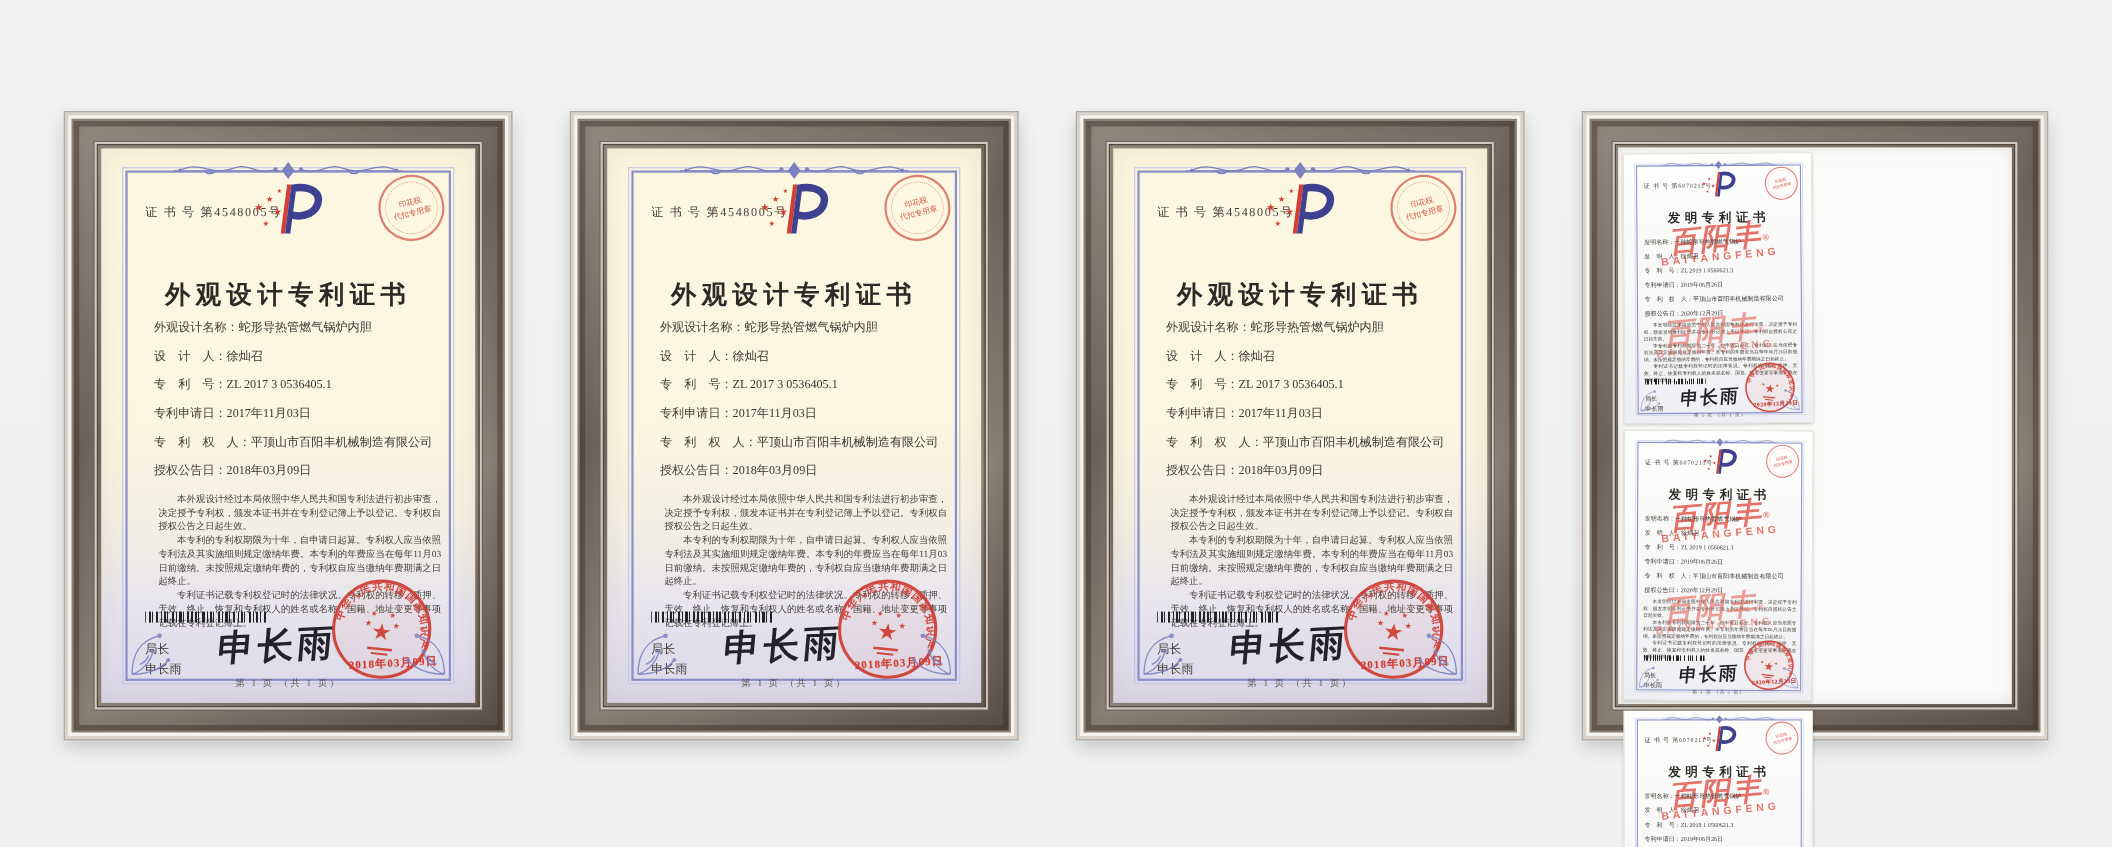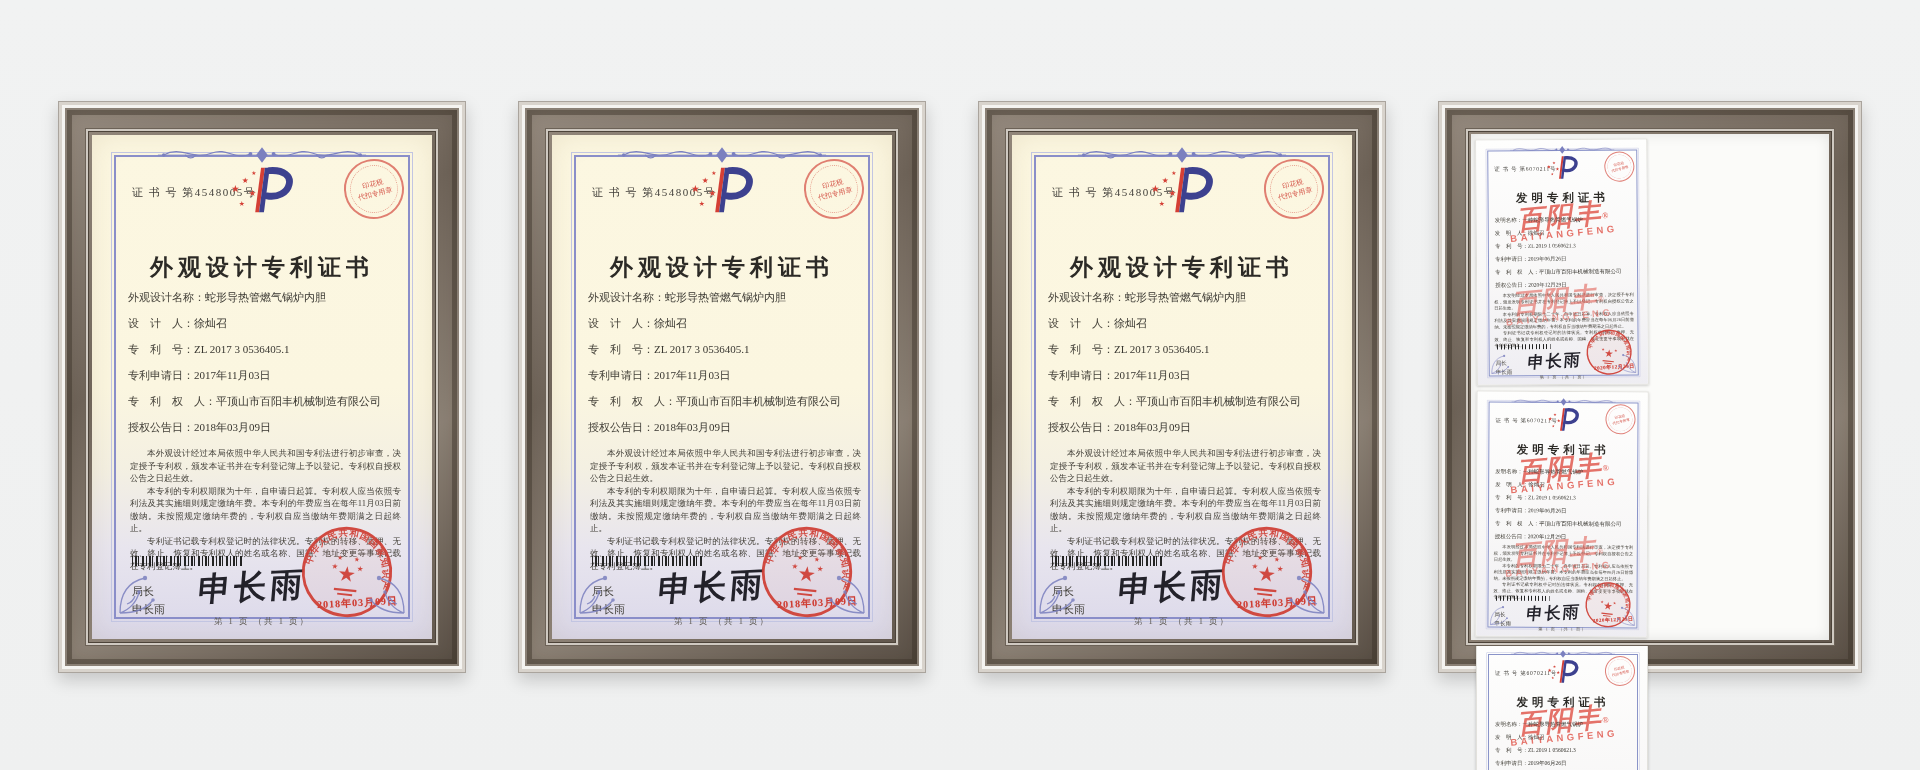--- a/index.html
+++ b/index.html
@@ -47,26 +47,26 @@
     position:absolute; top:24px; right:28px; width:60px; height:60px; border-radius:50%;
     border:2px solid rgba(211,74,63,.75); transform:rotate(-14deg);
     display:flex; flex-direction:column; align-items:center; justify-content:center; gap:2px;
     color:#d2493e; font-size:7px; line-height:8px; text-align:center; opacity:.92;
   }
   .agency-stamp::before { content:''; position:absolute; inset:4px; border:1px dotted rgba(211,74,63,.55); border-radius:50%; }
 
   .cert-title { position:absolute; top:117px; left:0; right:0; text-align:center;
     font-size:23px; font-weight:bold; letter-spacing:5px; color:#2c2a26; }
 
-  .fields { position:absolute; top:155px; left:36px; right:30px; font-size:11px; color:#3c3a33; }
+  .fields { position:absolute; top:155px; left:48px; right:30px; font-size:11px; color:#3c3a33; }
   .fields .row { height:26px; white-space:nowrap; }
   .fields .lbl { color:#45423a; }
   .fields .val { color:#383630; }
 
-  .cbody { position:absolute; top:312px; left:38px; right:31px; font-size:8.5px; line-height:12.5px;
+  .cbody { position:absolute; top:312px; left:52px; right:31px; font-size:8.5px; line-height:12.5px;
     text-align:justify; color:#45423b; }
   .cbody p { text-indent:2em; }
 
   .barcode { position:absolute; left:40px; top:421px; width:110px; height:10px;
     background:repeating-linear-gradient(90deg,#232323 0 1px,transparent 1px 3px,#232323 3px 5px,transparent 5px 6px,#232323 6px 7px,transparent 7px 10px,#232323 10px 12px,transparent 12px 14px); }
 
   .director { position:absolute; left:40px; top:447px; font-size:11px; line-height:18px; color:#3c3a33; }
 
   .signature { position:absolute; left:106px; top:430px; font-size:33px; font-weight:bold; color:#23222a;
     letter-spacing:3px; transform:rotate(-3deg) skewX(-8deg); white-space:nowrap; }

